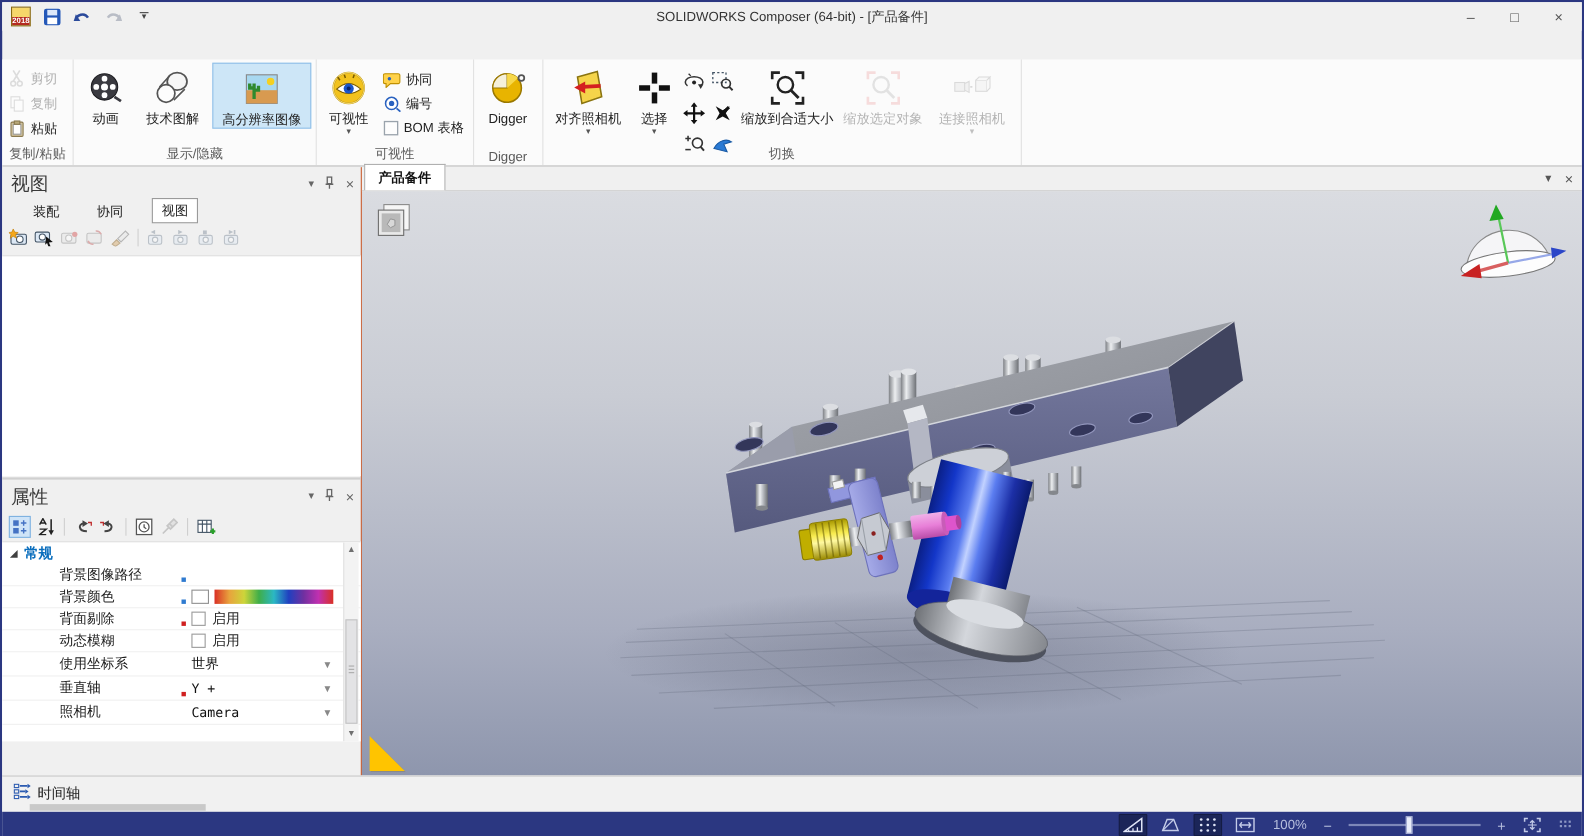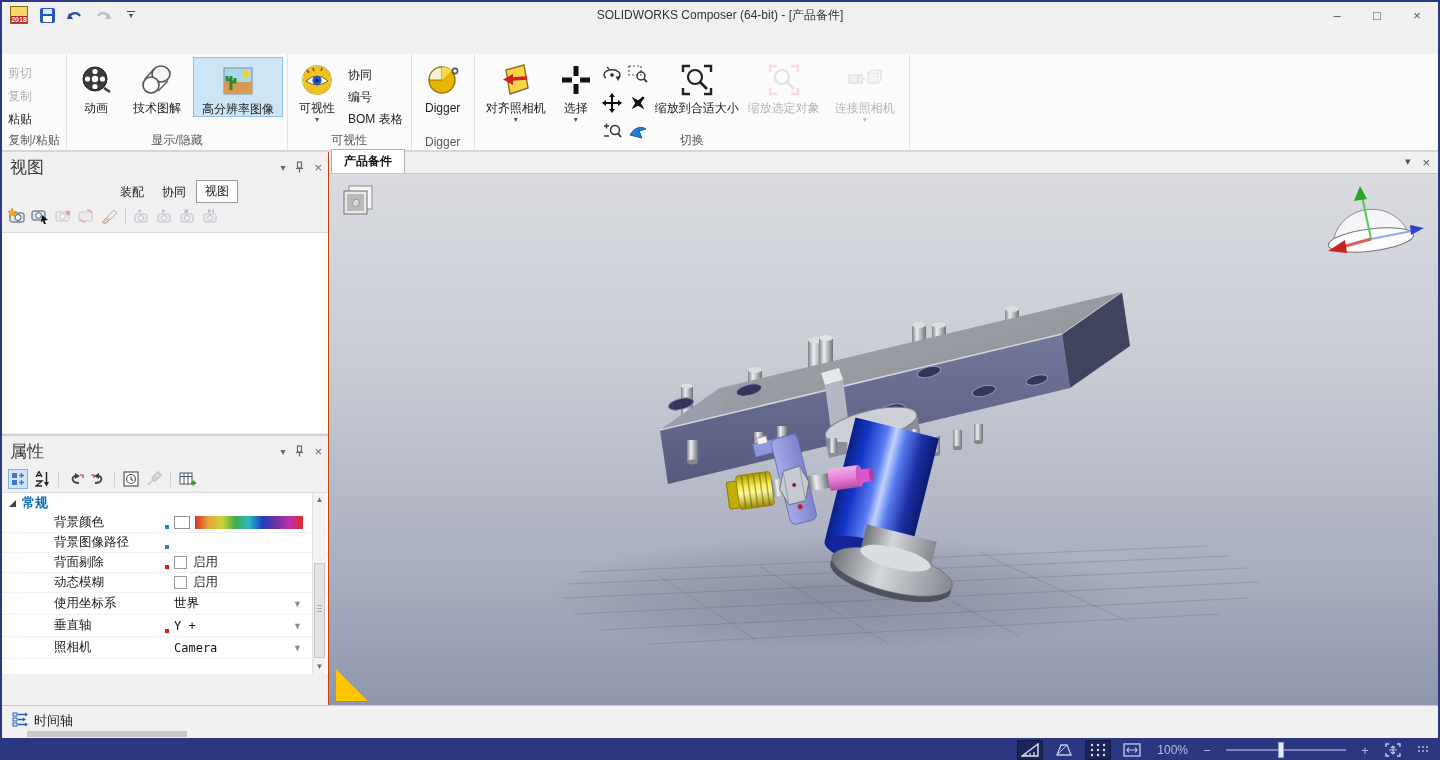--- a/index.html
+++ b/index.html
@@ -26,21 +26,21 @@
 .mtab.active{background:#fbfbfb;border:1px solid #c8c8c8;border-bottom:none;margin-bottom:-1px;z-index:2;}
 .menubar-right{position:absolute;right:8px;top:2px;display:flex;align-items:center;gap:8px;}
 .helpcirc{width:17px;height:17px;border-radius:50%;background:radial-gradient(circle at 35% 30%,#5a8ae0,#1c3f9e);color:#fff;font-size:11px;font-weight:bold;display:flex;align-items:center;justify-content:center;}
 .chev{color:#666;font-size:10px;}
 
 
 .ribbon{position:absolute;left:0;right:0;top:52px;height:98px;background:#fbfbfb;border-bottom:2px solid #d6d6d6;display:flex;}
 .rgroup{position:relative;border-right:1px solid #e2e2e2;padding:3px 4px 18px 4px;display:flex;align-items:flex-start;}
 .grouplabel{position:absolute;bottom:1px;left:0;right:0;text-align:center;font-size:12px;color:#5a5a5a;}
 .clipcol{display:flex;flex-direction:column;gap:3px;padding-top:4px;width:56px;}
-.smallbtn{display:flex;gap:4px;height:20px;padding-left:2px;flex-direction:column;}
+.smallbtn{display:flex;align-items:center;gap:4px;height:20px;padding-left:2px;}
 .smallbtn .slabel{font-size:12px;}
 .disabled .slabel{color:#b0b0b0;}
 .disabled svg{opacity:.45;}
 .bigbtn{display:flex;flex-direction:column;align-items:center;justify-content:flex-start;padding:4px 3px 0 3px;min-width:50px;}
 .bigbtn .bicon{height:38px;display:flex;align-items:center;justify-content:center;}
 .bigbtn .blabel{font-size:12px;color:#222;text-align:center;line-height:13px;margin-top:3px;white-space:nowrap;}
 .bigbtn.selected{background:#cde6f7;border:1px solid #92c0e8;}
 .bigbtn.disabled .blabel{color:#b4b4b4;}
 .caret{font-size:8px;color:#555;line-height:8px;margin-top:1px;}
 .disabled .caret{color:#c0c0c0;}
@@ -48,21 +48,21 @@
 .stackcol .smallbtn{height:18px;}
 .minigrid{display:grid;grid-template-columns:26px 26px;grid-auto-rows:28px;padding-top:4px;}
 .minigrid .gicon{display:flex;align-items:center;justify-content:center;}
 
 
 .main{position:absolute;left:0;right:0;top:150px;height:553px;display:flex;}
 .leftpane{width:327px;background:#f0f0f0;border-right:1px solid #c2410c;position:relative;}
 .panel-header{height:30px;display:flex;align-items:center;padding:0 8px;position:relative;}
 .panel-title{font-size:17px;color:#3a3a3a;}
 .panel-hicons{position:absolute;right:6px;top:8px;display:flex;gap:10px;align-items:center;color:#666;font-size:10px;}
-.ptabs{display:flex;gap:2px;padding-left:20px;height:21px;align-items:flex-end;justify-content:center;}
+.ptabs{display:flex;gap:18px;padding-left:20px;height:21px;align-items:flex-end;}
 .ptab{padding:2px 8px;font-size:12px;color:#222;}
 .ptab.active{background:#fff;border:1px solid #9a9a9a;}
 .ptoolbar{height:26px;display:flex;align-items:center;gap:5px;padding-left:6px;}
 .tico{width:18px;height:18px;display:flex;align-items:center;justify-content:center;}
 .tsep{width:1px;height:16px;background:#cfcfcf;margin:0 2px;}
 .views-body{position:absolute;left:0;right:0;top:80px;bottom:0;background:#fff;border-top:1px solid #ddd;}
 .views-panel{position:absolute;left:0;right:0;top:0;height:281px;}
 .props-panel{position:absolute;left:0;right:0;top:282px;bottom:31px;border-top:2px solid #d0d0d0;}
 .propgrid{position:absolute;left:0;right:0;top:56px;bottom:0;background:#fff;border-top:1px solid #ddd;overflow:hidden;}
 .prow{position:relative;height:20px;border-bottom:1px solid #f0f0f0;display:flex;align-items:center;}
@@ -539,28 +539,28 @@
               </svg>
           </span>
         </div>
 
         <div class="propgrid">
           <div class="psection">
             <span class="tri-exp"></span>
             <span class="sname">常规</span>
           </div>
           <div class="prow">
+            <span class="plabel">背景图像路径</span>
+            <span class="pdot blue" style="top:12px;"></span>
+          </div>
+          <div class="prow">
             <span class="plabel">背景颜色</span>
             <span class="pdot blue" style="top:12px;"></span>
             <span class="pswatch" style="background:#ffffff;"></span>
             <span class="prainbow"></span>
-          </div>
-          <div class="prow">
-            <span class="plabel">背景图像路径</span>
-            <span class="pdot blue" style="top:12px;"></span>
           </div>
           <div class="prow">
             <span class="plabel">背面剔除</span>
             <span class="pdot red" style="top:12px;"></span>
             <span class="pcheck"></span>
             <span class="pchecklabel">启用</span>
           </div>
           <div class="prow">
             <span class="plabel">动态模糊</span>
             <span class="pcheck"></span>

